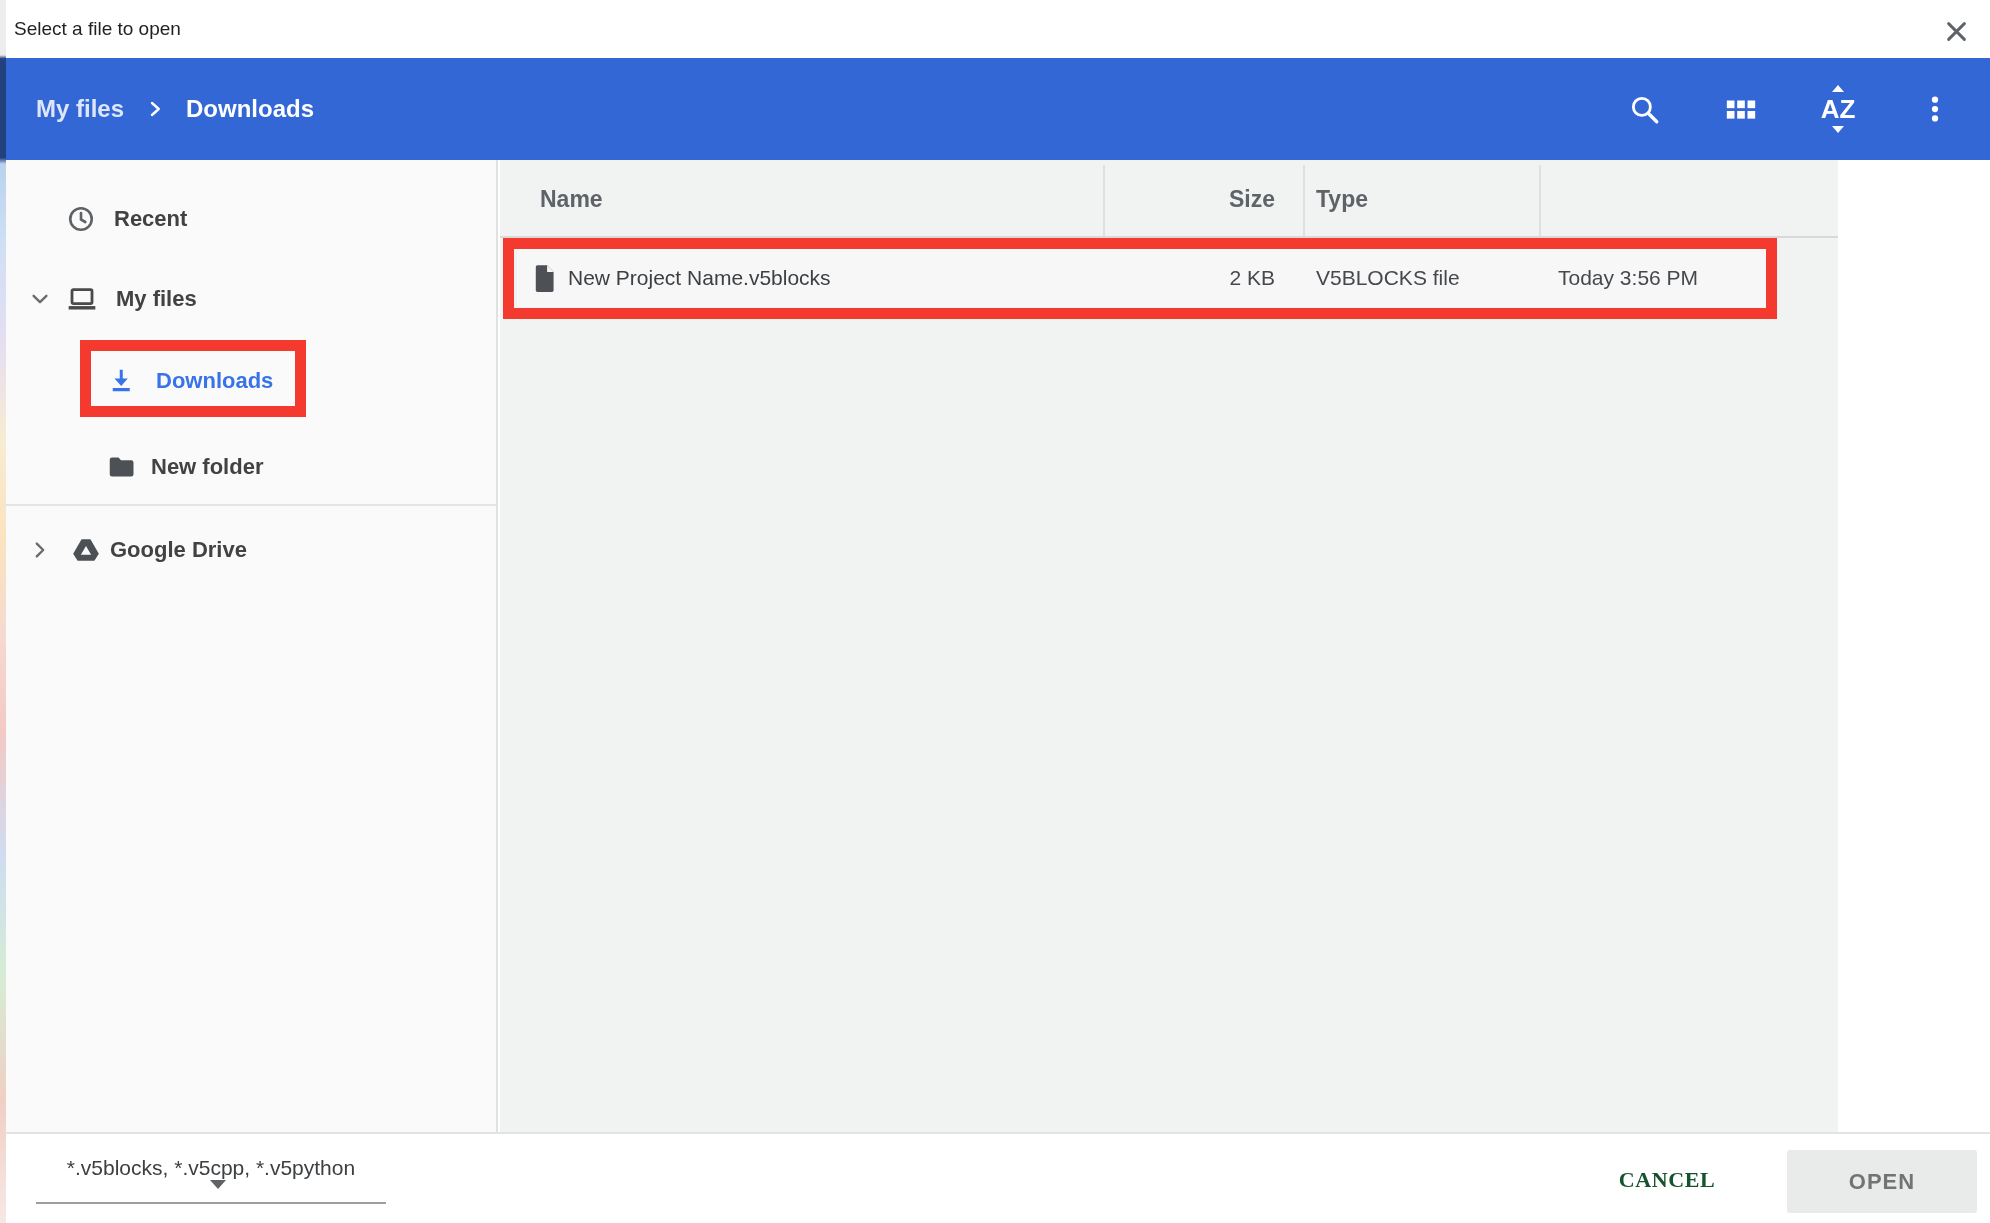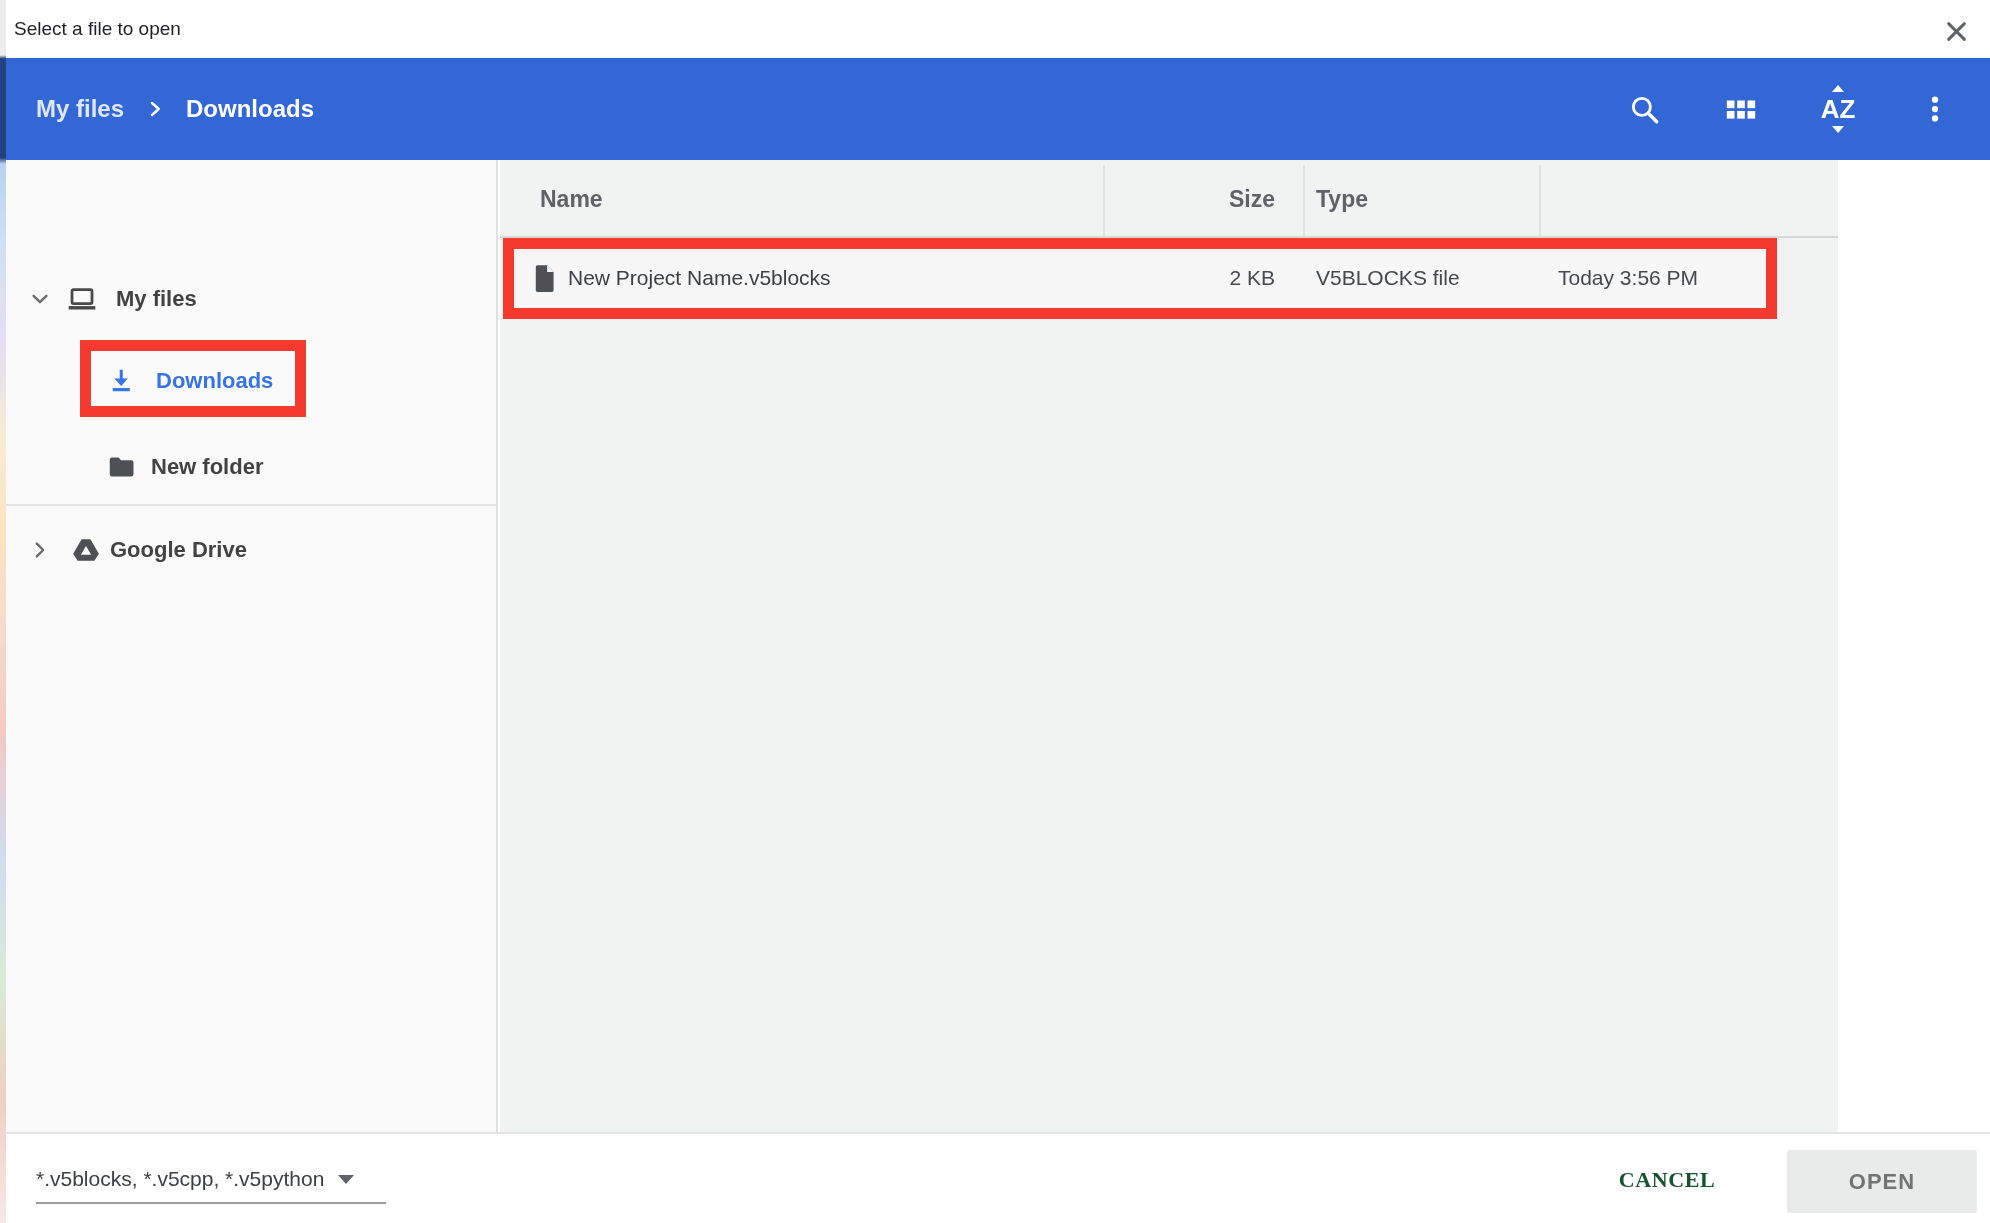--- a/index.html
+++ b/index.html
@@ -70,21 +70,21 @@
   .c-icon { left:15px; }
   .c-name { left:51px; color:#3c4043; }
   .c-size { left:558px; width:200px; justify-content:flex-end; }
   .c-type { left:799px; }
   .c-date { left:1041px; }
 
   
   .footer { position:absolute; left:0; top:1132px; width:100%; height:91px; background:#fff;
     border-top:2px solid #e3e3e3; }
   .filter-ctl { position:absolute; left:30px; top:22px; width:350px; height:48px;
-    display:flex; align-items:center; border-bottom:2px solid #9e9e9e; cursor:pointer; }
+    display:flex; align-items:center; border-bottom:2px solid #9e9e9e; cursor:pointer;flex-direction:column; }
   .filter-text { font-size:21px; color:#3c4043; }
   .filter-caret { margin-left:14px; border-left:8px solid transparent; border-right:8px solid transparent;
     border-top:9px solid #5f6368; }
   .cancel-btn { position:absolute; left:1576px; top:14px; width:170px; height:63px; border:none; background:none;
     font-family:Liberation Serif, serif; font-size:22px; font-weight:700; letter-spacing:0.6px; color:#14532d; cursor:pointer; }
   .open-btn { position:absolute; left:1781px; top:16px; width:190px; height:63px; border:none; border-radius:3px;
     background:#e9eaea; font-family:inherit; font-size:22px; font-weight:700; letter-spacing:1px; color:#737373; }
 
   
   .anno { position:absolute; border:11px solid #f4392e; background:transparent; z-index:50; pointer-events:none; }
@@ -155,20 +155,29 @@
               </g>
             </svg>
         </span>
       </button>
     </div>
   </div>
 
   <div class="content">
 
     <aside class="sidebar">
+      <div class="side-item" id="item-recent">
+        <span class="s-icon">
+          <svg width="30" height="30" viewBox="0 0 24 24">
+              <circle cx="12" cy="12" r="8.6" fill="none" stroke="#5f6368" stroke-width="2.1"></circle>
+              <path d="M12 7.2 V12.4 L15.4 14.4" fill="none" stroke="#5f6368" stroke-width="2.1" stroke-linecap="round"></path>
+            </svg>
+        </span>
+        <span class="side-label">Recent</span>
+      </div>
 
       <div class="side-item" id="item-myfiles">
         <span class="chev">
           <svg width="22" height="22" viewBox="0 0 24 24">
               <path d="M5 8.5 L12 15.5 L19 8.5" fill="none" stroke="#6b6b6b" stroke-width="2.6" stroke-linecap="round" stroke-linejoin="round"></path>
             </svg>
         </span>
         <span class="s-icon">
           <svg width="32" height="32" viewBox="0 0 24 24">
               <rect x="4.5" y="5" width="15" height="10.5" rx="1" fill="none" stroke="#4a4a4a" stroke-width="2.1"></rect>

